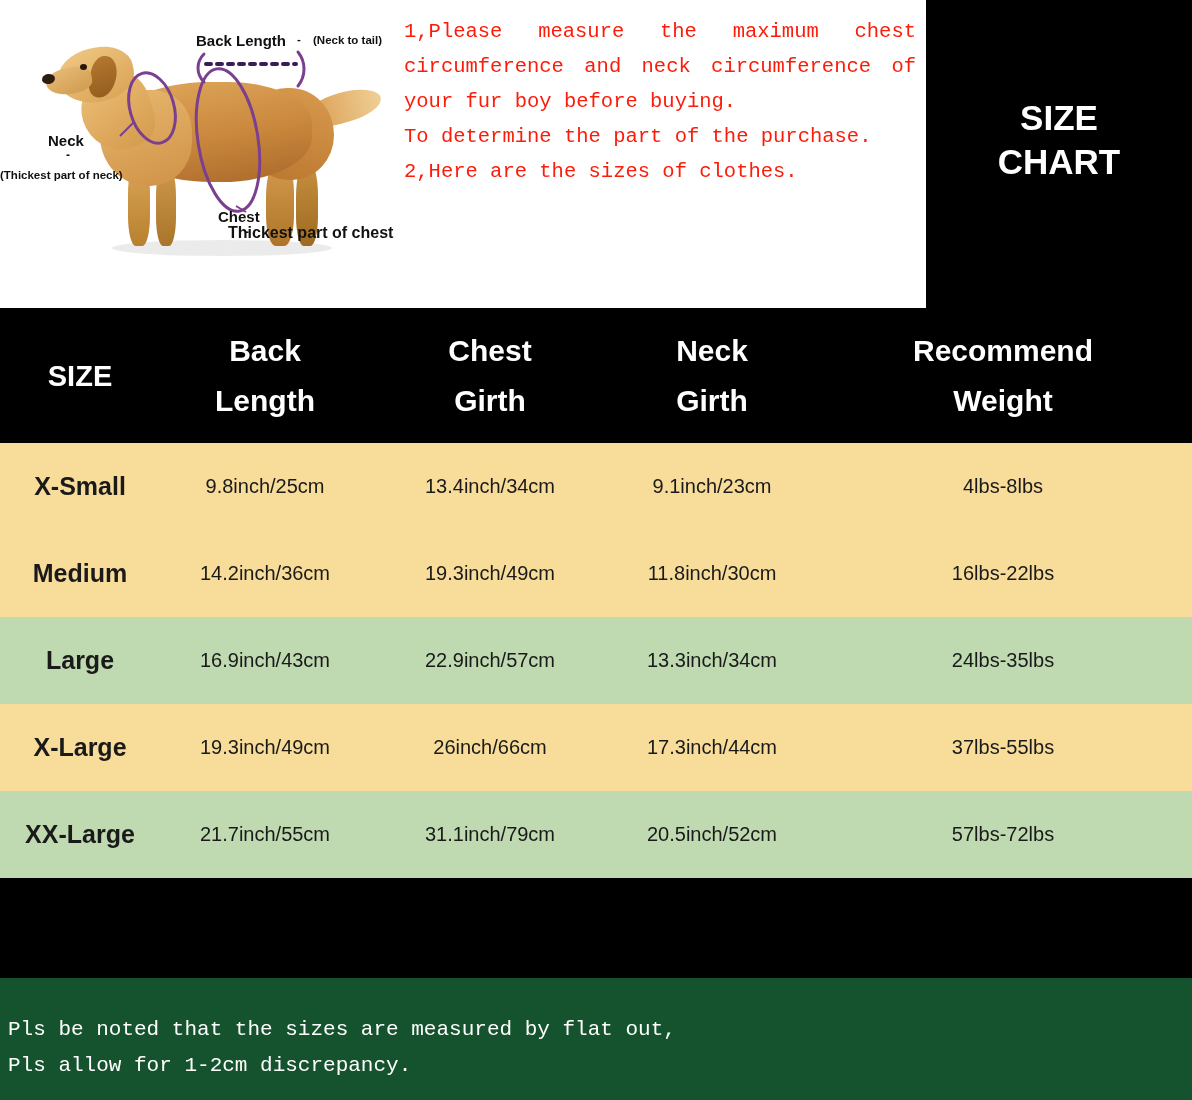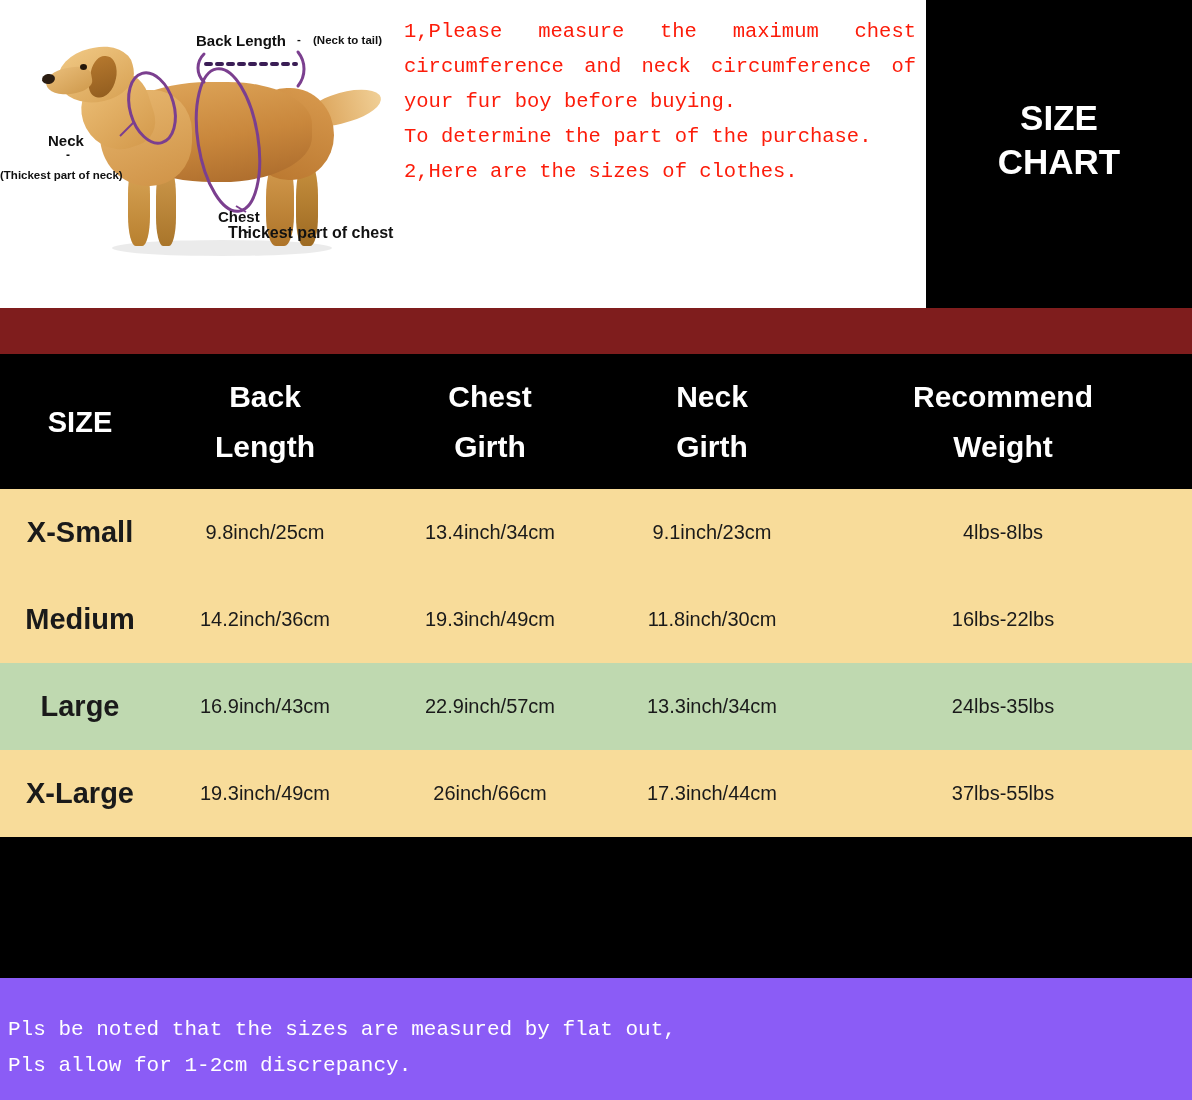--- a/index.html
+++ b/index.html
@@ -17,22 +17,22 @@
     position: relative;
     width: 1192px;
     height: 1100px;
     background: #000000;
   }
 
   
   .top {
     display: flex;
     width: 1192px;
-    height: 354px;
-    background: #7f1d1d;
+    height: 308px;
+    background: #737373;
   }
   .top-left {
     position: relative;
     width: 396px;
     height: 308px;
     background: #ffffff;
     overflow: hidden;
   }
   .top-mid {
     position: relative;
@@ -291,33 +291,33 @@
     height: 87px;
     text-align: center;
     vertical-align: middle;
     font-family: "Liberation Sans", sans-serif;
     font-size: 20px;
     color: #1a1a1a;
     padding: 0;
   }
   table.size-table tbody td.label {
     font-weight: bold;
-    font-size: 29px;
+    font-size: 25px;
   }
   tr.row-odd td { background: #f8dc9a; }
   tr.row-even td { background: #bfd9b0; }
 
   
   .footer {
     position: absolute;
     left: 0;
     bottom: 0;
     width: 1192px;
     height: 122px;
-    background: #8b5cf6;
+    background: #14532d;
   }
   .footer .ftxt {
     position: absolute;
     left: 8px;
     top: 34px;
     color: #ffffff;
     font-family: "Liberation Mono", monospace;
     font-size: 21px;
     line-height: 36px;
     white-space: nowrap;
@@ -448,20 +448,27 @@
         <td>13.3inch/34cm</td>
         <td>24lbs-35lbs</td>
       </tr>
       <tr class="row-odd">
         <td class="label">X-Large</td>
         <td>19.3inch/49cm</td>
         <td>26inch/66cm</td>
         <td>17.3inch/44cm</td>
         <td>37lbs-55lbs</td>
       </tr>
+      <tr class="row-even">
+        <td class="label">XX-Large</td>
+        <td>21.7inch/55cm</td>
+        <td>31.1inch/79cm</td>
+        <td>20.5inch/52cm</td>
+        <td>57lbs-72lbs</td>
+      </tr>
     </tbody>
   </table>
 
   <div class="footer">
     <div class="ftxt">
       <p>Pls be noted that the sizes are measured by flat out,</p>
       <p>Pls allow for 1-2cm discrepancy.</p>
     </div>
   </div>
 

